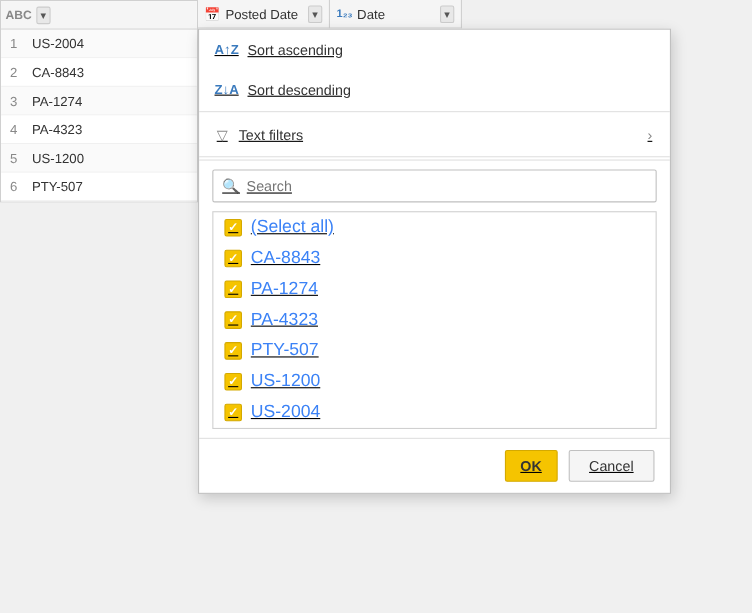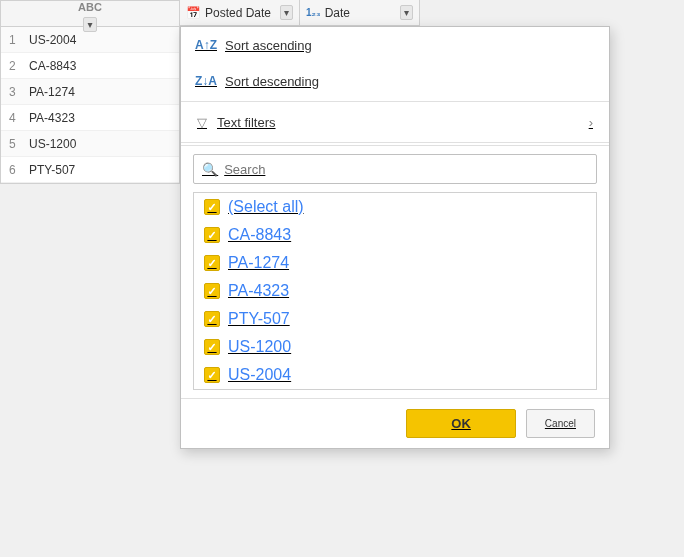--- a/index.html
+++ b/index.html
@@ -33,21 +33,20 @@
     }
 
     .table-header {
       display: flex;
       align-items: center;
       background: #f5f5f5;
       border-bottom: 1px solid #d0d0d0;
       height: 26px;
       padding: 0 4px;
       gap: 4px;
-      flex-direction: column;
     }
 
     .col-icon {
       color: #888;
       font-size: 11px;
       font-weight: bold;
     }
 
     .col-title {
       font-size: 12px;
@@ -273,30 +272,30 @@
       gap: 10px;
       border-top: 1px solid #e0e0e0;
     }
 
     .btn-ok {
       background: #f5c400;
       border: 1px solid #d4a900;
       color: #333;
       font-size: 13px;
       font-weight: 600;
-      padding: 6px 44px;
+      padding: 6px 13px;
       cursor: pointer;
       border-radius: 2px;
     }
 
     .btn-cancel {
       background: #f5f5f5;
       border: 1px solid #c0c0c0;
       color: #333;
-      font-size: 10px;
+      font-size: 13px;
       padding: 6px 18px;
       cursor: pointer;
       border-radius: 2px;
     }
   </style>
 </head>
 <body>
 
 <div class="main-container">
 

